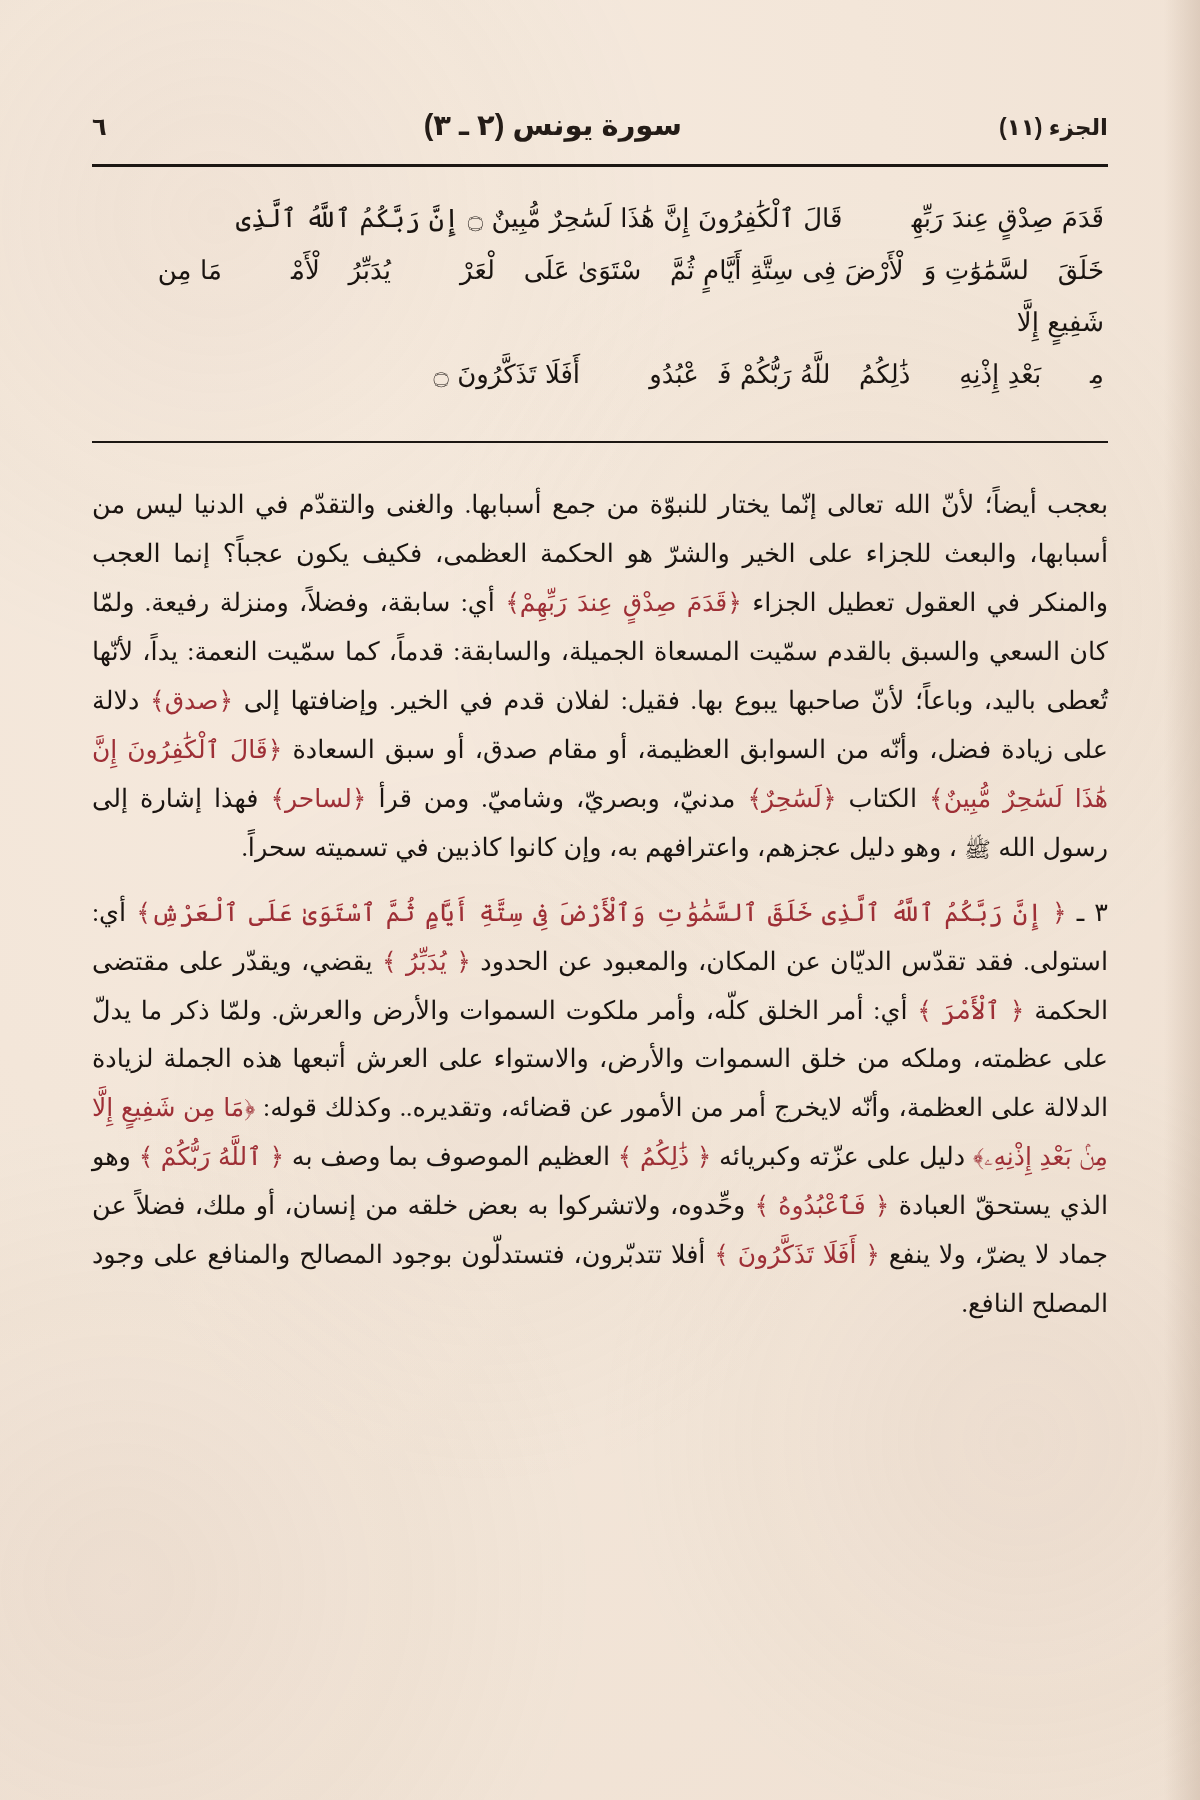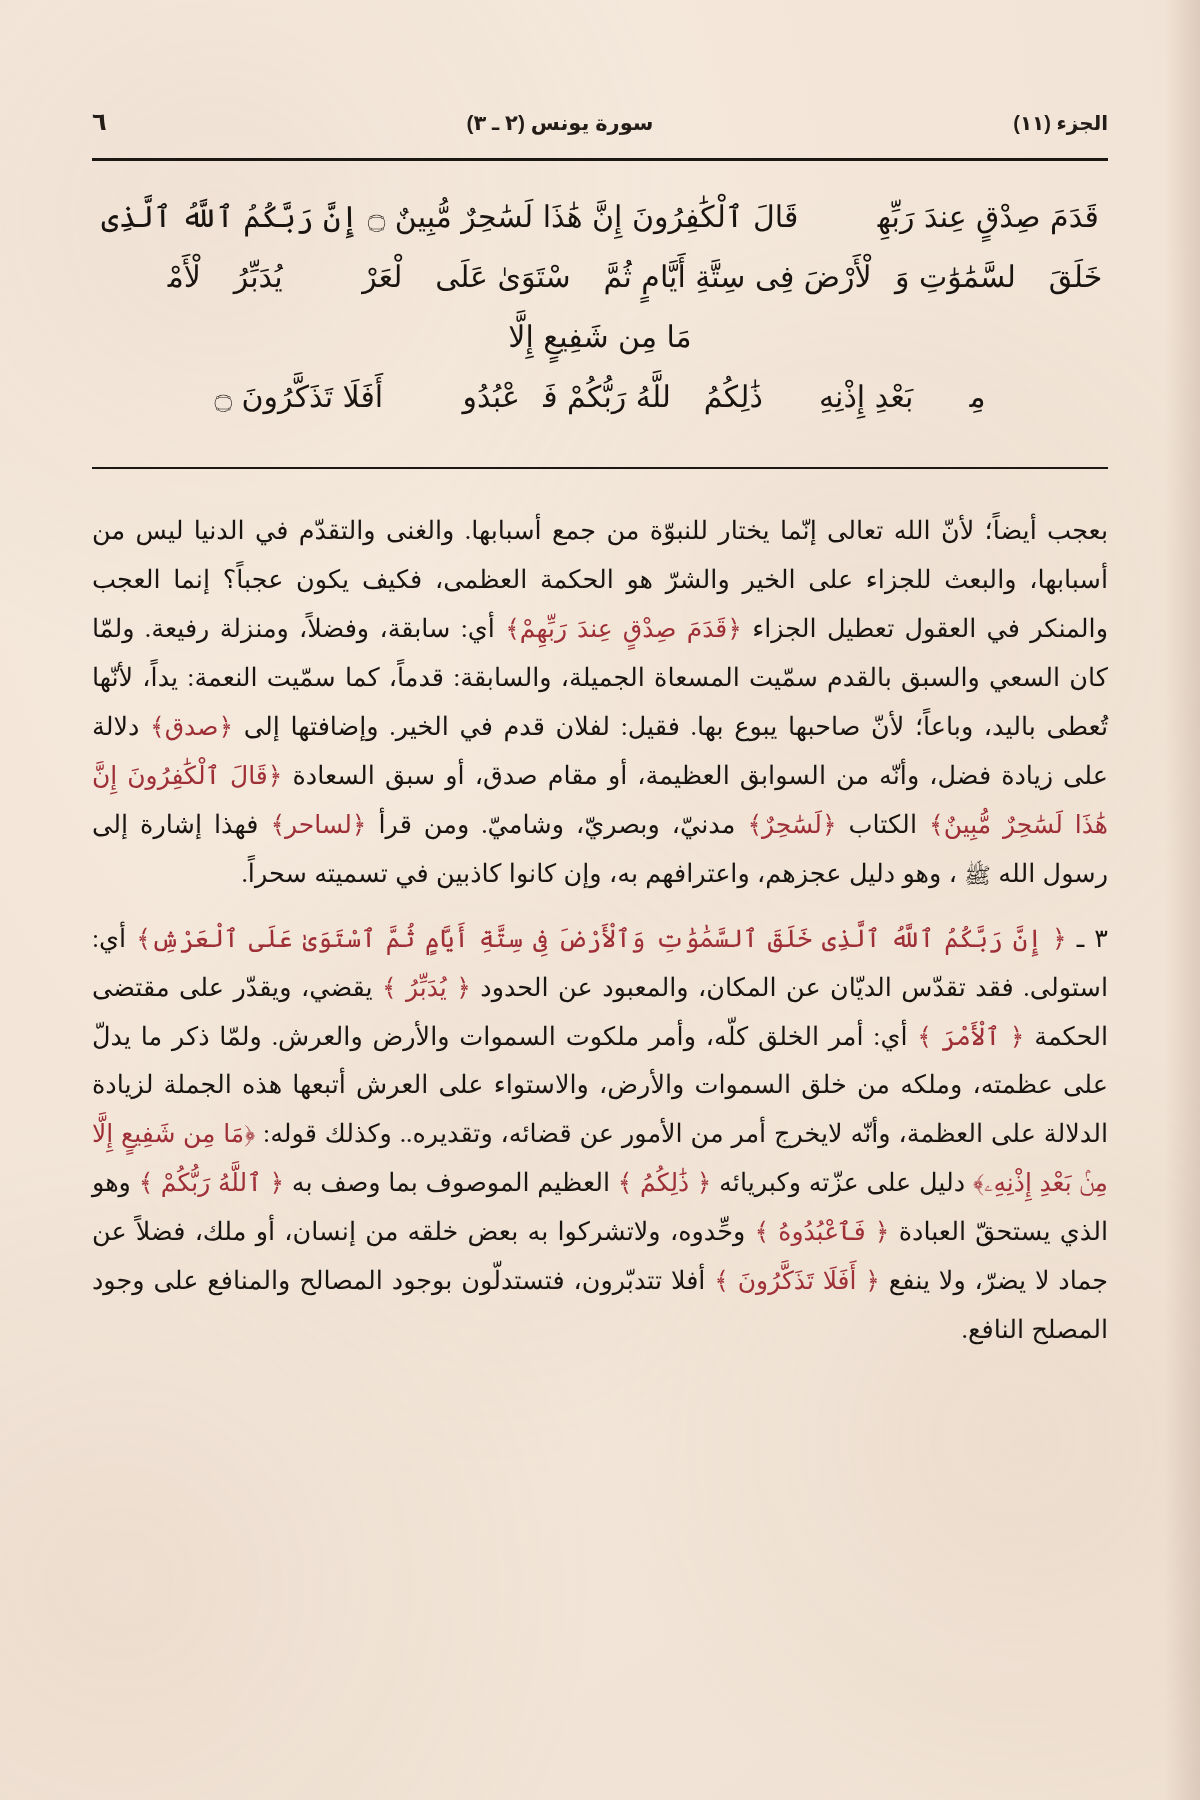--- a/index.html
+++ b/index.html
@@ -62,38 +62,38 @@
     justify-content: space-between;
     direction: rtl;
     padding-top: 108px;
     color: #241c17;
     font-family: "Liberation Sans", "DejaVu Sans", sans-serif;
     font-weight: bold;
     font-size: 23px;
     letter-spacing: 0;
   }
   .page-header .folio { font-size: 24px; }
-  .page-header .surah-ref { font-size: 21px; }
-  .page-header .juz-ref { font-size: 20px; }
+  .page-header .surah-ref { font-size: 29px; }
+  .page-header .juz-ref { font-size: 23px; }
 
   
   .rule {
     height: 0;
     border-top: 3px solid #1c1713;
     margin: 22px 0 0 0;
   }
   .rule.thin { border-top-width: 2px; }
 
   
   .quran-block {
     direction: rtl;
-    text-align: center;
+    text-align: right;
     color: #1a1410;
     font-family: "Liberation Serif", "DejaVu Serif", serif;
-    font-size: 30px;
+    font-size: 26px;
     line-height: 2.0;
     padding: 26px 4px 18px 4px;
     word-spacing: 2px;
   }
   .quran-block .ayah-line { white-space: normal; }
 
   
   .body-text {
     direction: rtl;
     text-align: justify;

